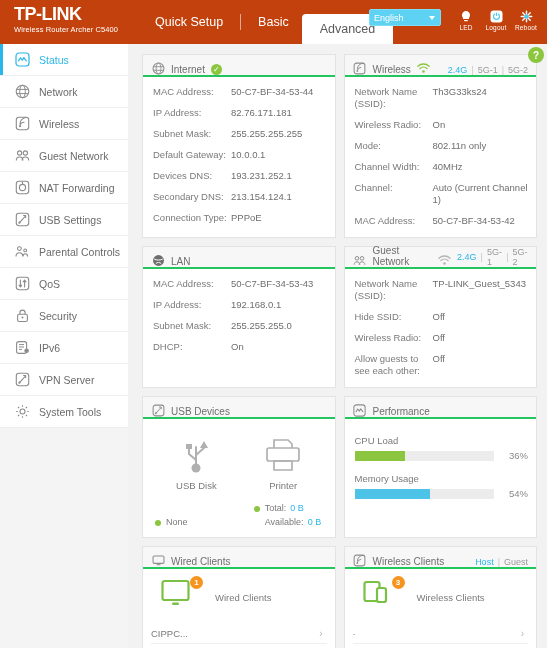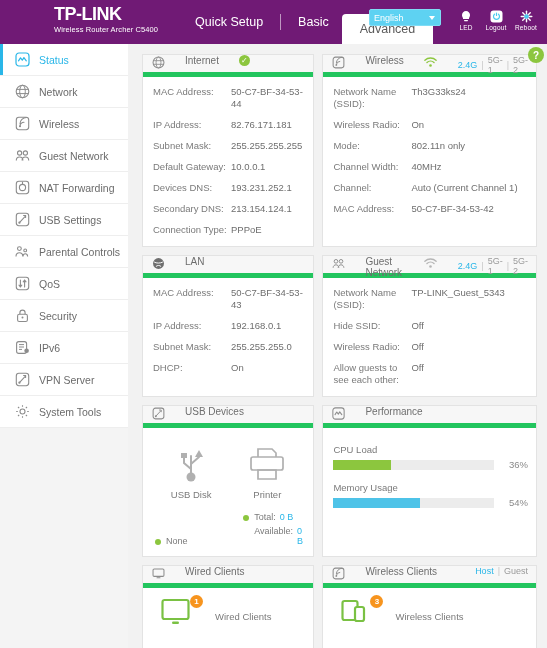--- a/index.html
+++ b/index.html
@@ -9,24 +9,23 @@
     font-family: "Liberation Sans", sans-serif;
     font-size: 11px;
     color: #595959;
     overflow: hidden;
   }
 
   
   .header {
     position: relative;
     height: 44px;
-    background: #701a75;
+    background: #c2410c;
     display: flex;
     align-items: flex-start;
-    padding-left: 40px;
   }
   .brand { padding: 5px 0 0 14px; width: 128px; }
   .brand-logo {
     font-size: 18px; font-weight: bold; color: #ffffff;
     letter-spacing: -0.5px; line-height: 19px;
   }
   .brand-model {
     font-size: 7.5px; color: #ffffff; line-height: 11px;
     letter-spacing: 0.1px;
   }
@@ -116,23 +115,23 @@
     align-content: start;
     overflow: hidden;
   }
 
   .card {
     background: #ffffff;
     border: 1px solid #e3e3e3;
   }
   .card-head {
     height: 22px; background: #f7f7f7;
-    border-bottom: 5px solid #22c55e;
-    display: flex; align-items: flex-start;
-    padding: 0 8px; gap: 20px;
+    border-bottom: 2px solid #22c55e;
+    display: flex; align-items: flex-end;
+    padding: 0 8px; gap: 6px;
     font-size: 10px; color: #6e6e6e;
   }
   .card-head .hico { width: 14px; height: 14px; flex: none; display:flex; align-items:center; justify-content:center;}
   .card-body { padding: 9px 8px 10px 10px; }
 
   .kv { display: flex; margin-bottom: 9px; font-size: 9.5px; line-height: 12px; }
   .kv:last-child { margin-bottom: 0; }
   .kv .k { width: 78px; flex: none; color: #7a7a7a; }
   .kv .v { color: #6e6e6e; }
 

